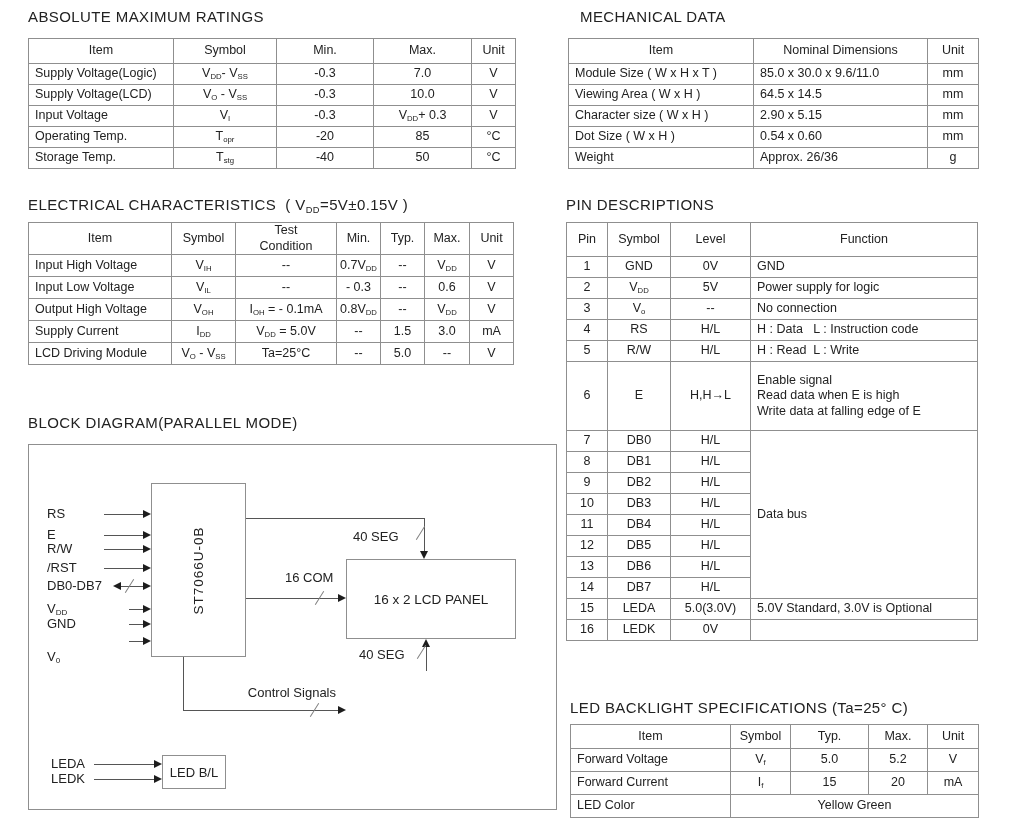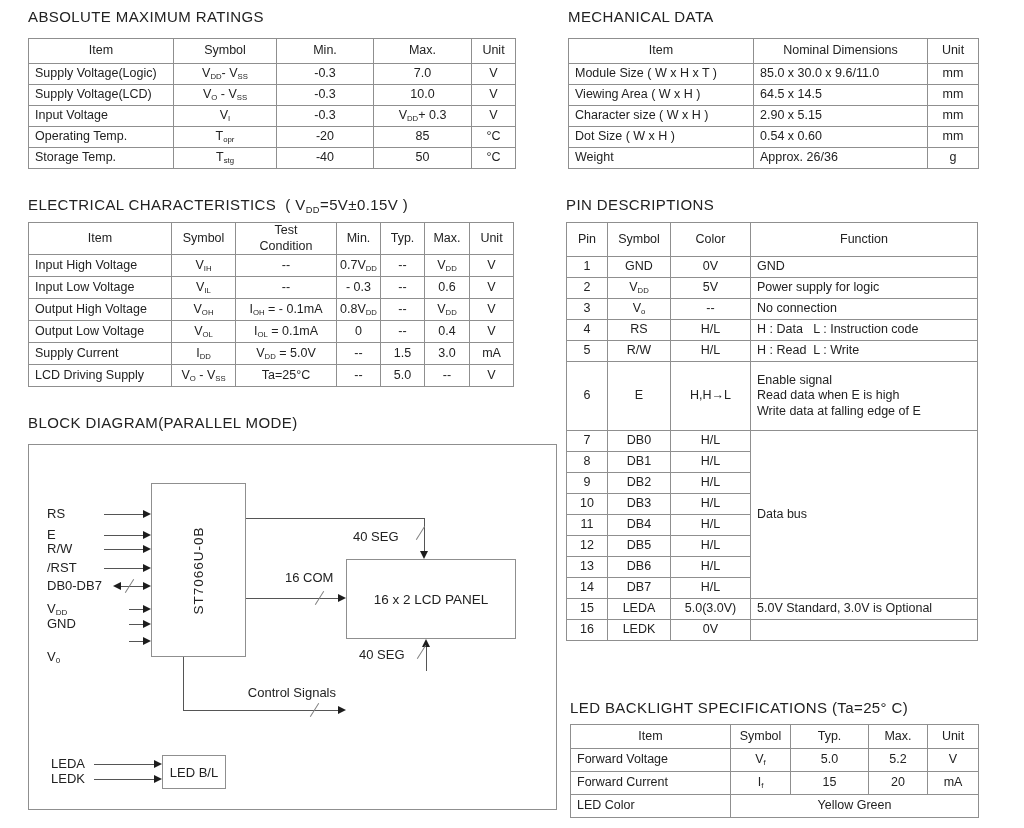--- a/index.html
+++ b/index.html
@@ -32,21 +32,21 @@
   .arr-u{position:absolute;width:0;height:0;border-left:4px solid transparent;
     border-right:4px solid transparent;border-bottom:8px solid var(--arrow);}
   .slash{position:absolute;width:1px;height:16px;background:#808080;transform:rotate(32deg);}
 </style>
 </head>
 <body>
 
 <div class="page">
 
   <div class="sec-title" style="left:28px;top:8px;">ABSOLUTE MAXIMUM RATINGS</div>
-  <div class="sec-title" style="left:568px;top:8px;">MECHANICAL DATA</div>
+  <div class="sec-title" style="left:580px;top:8px;">MECHANICAL DATA</div>
   <div class="sec-title" style="left:28px;top:196px;">ELECTRICAL CHARACTERISTICS&nbsp; ( V<sub>DD</sub>=5V±0.15V )</div>
   <div class="sec-title" style="left:566px;top:196px;">PIN DESCRIPTIONS</div>
   <div class="sec-title" style="left:28px;top:414px;">BLOCK DIAGRAM(PARALLEL MODE)</div>
   <div class="sec-title" style="left:570px;top:699px;">LED BACKLIGHT SPECIFICATIONS (Ta=25° C)</div>
 
   <table style="left:28px;top:38px;width:487px;">
       <colgroup>
         <col style="width: 145px;">
         <col style="width: 103px;">
         <col style="width: 97px;">
@@ -184,60 +184,51 @@
         <tr style="height: 22px;">
           <td class="al-left">Output High Voltage</td>
           <td class="al-center">V<sub>OH</sub></td>
           <td class="al-center">I<sub>OH</sub> = - 0.1mA</td>
           <td class="al-center">0.8V<sub>DD</sub></td>
           <td class="al-center">--</td>
           <td class="al-center">V<sub>DD</sub></td>
           <td class="al-center">V</td>
         </tr>
         <tr style="height: 22px;">
-          <td class="al-left">Output Low Voltage</td>
-          <td class="al-center">V<sub>OL</sub></td>
-          <td class="al-center">I<sub>OL</sub> =  0.1mA</td>
-          <td class="al-center">0</td>
-          <td class="al-center">--</td>
-          <td class="al-center">0.4</td>
-          <td class="al-center">V</td>
-        </tr>
-        <tr style="height: 22px;">
           <td class="al-left">Supply Current</td>
           <td class="al-center">I<sub>DD</sub></td>
           <td class="al-center">V<sub>DD</sub> = 5.0V</td>
           <td class="al-center">--</td>
           <td class="al-center">1.5</td>
           <td class="al-center">3.0</td>
           <td class="al-center">mA</td>
         </tr>
         <tr style="height: 22px;">
-          <td class="al-left">LCD Driving Supply</td>
+          <td class="al-left">LCD Driving Module</td>
           <td class="al-center">V<sub>O</sub> - V<sub>SS</sub></td>
           <td class="al-center">Ta=25°C</td>
           <td class="al-center">--</td>
           <td class="al-center">5.0</td>
           <td class="al-center">--</td>
           <td class="al-center">V</td>
         </tr>
       </tbody>
     </table>
   <table style="left:566px;top:222px;width:411px;">
       <colgroup>
         <col style="width: 41px;">
         <col style="width: 63px;">
         <col style="width: 80px;">
         <col style="width: 227px;">
       </colgroup>
       <thead>
         <tr style="height: 34px;">
           <th>Pin</th>
           <th>Symbol</th>
-          <th>Color</th>
+          <th>Level</th>
           <th>Function</th>
         </tr>
       </thead>
       <tbody>
         <tr style="height: 21px;">
           <td class="al-center">1</td>
           <td class="al-center">GND</td>
           <td class="al-center">0V</td>
           <td class="al-left">GND</td>
         </tr>

